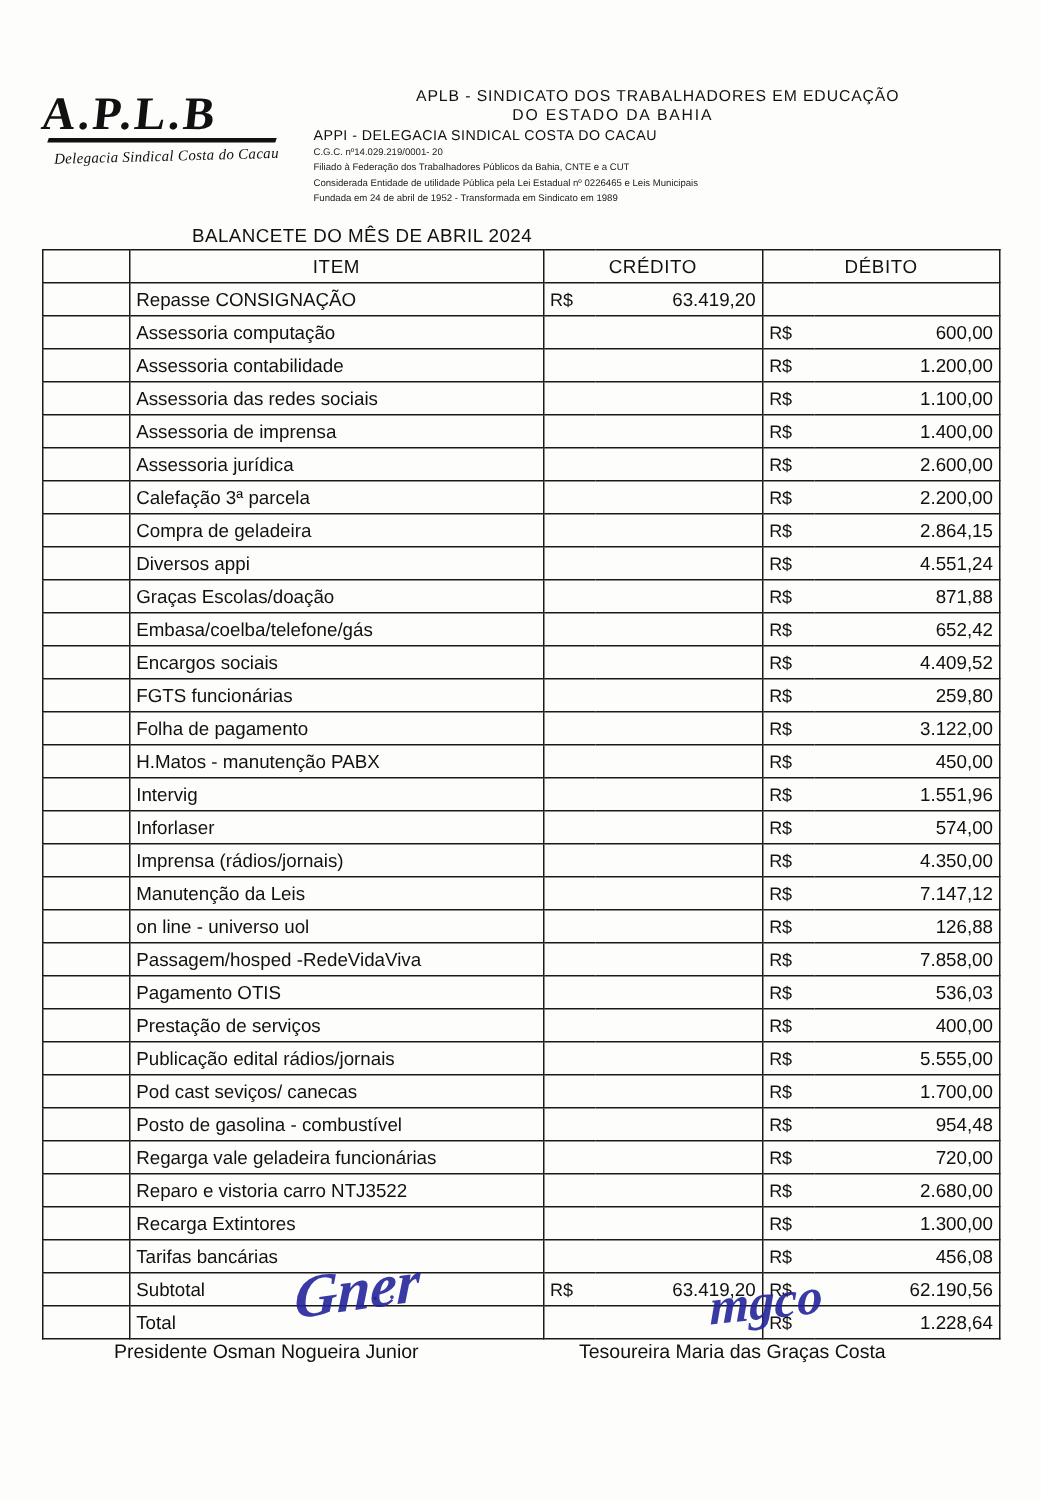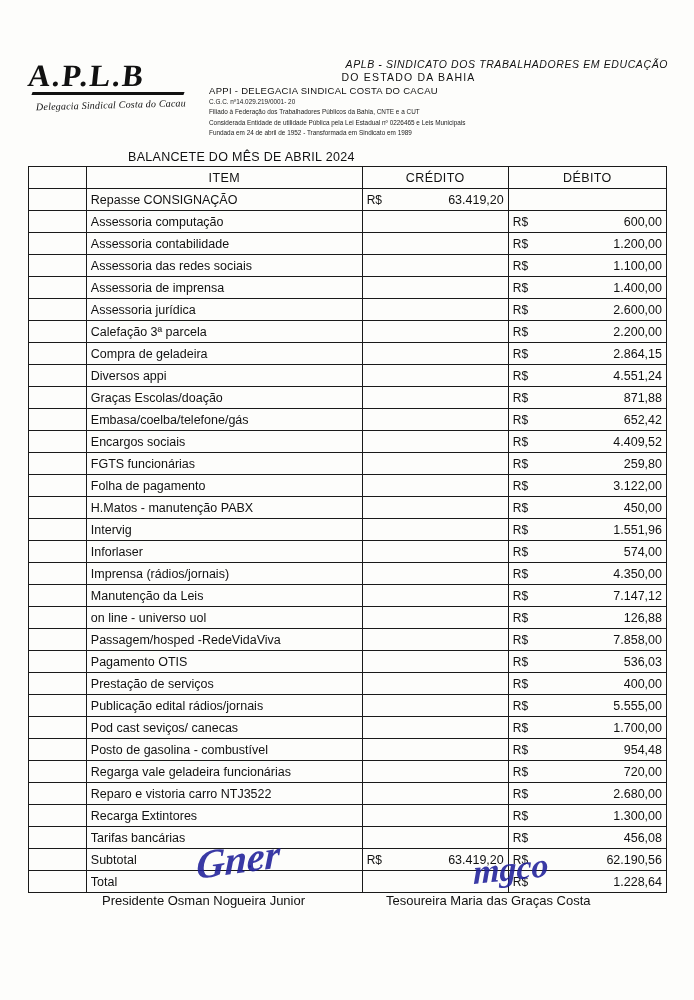--- a/index.html
+++ b/index.html
@@ -65,23 +65,22 @@
     transform: rotate(-1.5deg);
     letter-spacing: .2px;
   }
   .org-block {
     flex: 1 1 auto;
     padding-left: 6px;
   }
   .org-line1 {
     font-size: 10.5px;
     letter-spacing: .6px;
-    text-align: right;
+    text-align: center;
     line-height: 1.25;
-    font-style: italic;
   }
   .org-line1-b {
     font-size: 10.5px;
     letter-spacing: 1.2px;
     text-align: center;
     padding-right: 60px;
   }
   .org-line2 {
     font-size: 9.5px;
     letter-spacing: .3px;
@@ -192,21 +191,21 @@
   .sig-names {
     position: absolute;
     top: 57px;
     left: 0;
     width: 694px;
     font-size: 13px;
     color: #111;
   }
   .sig-name-left {
     position: absolute;
-    left: 102px;
+    left: 76px;
     top: 0;
     text-align: center;
   }
   .sig-name-right {
     position: absolute;
     left: 386px;
     top: 0;
   }
 </style>
 </head>

